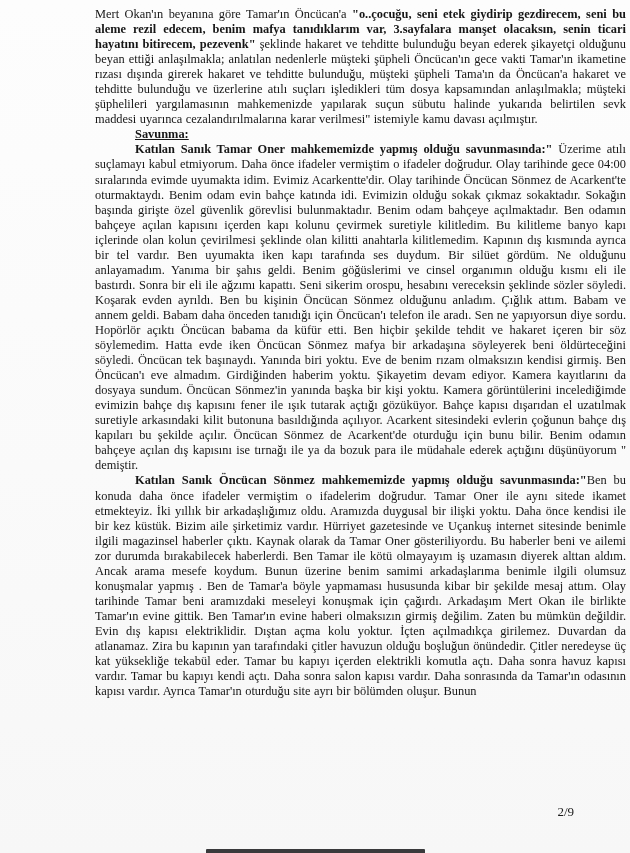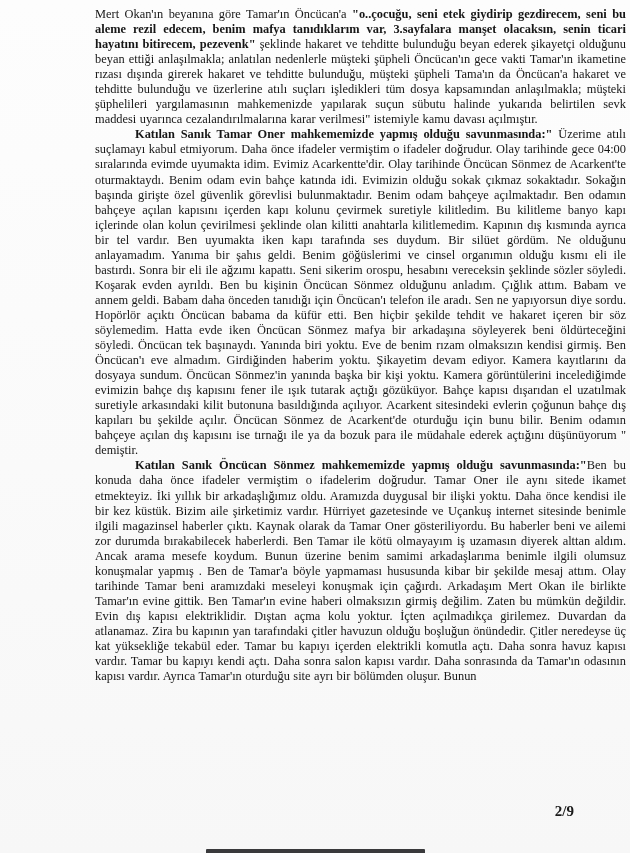--- a/index.html
+++ b/index.html
@@ -37,38 +37,38 @@
     font-weight: bold;
   }
   .seg-u {
     text-decoration: underline;
   }
   .page-number {
     position: absolute;
     top: 804px;
     right: 56px;
     color: #1a1a1a;
-    font-size: 15px;
+    font-size: 13px;
     line-height: 15px;
-    font-weight: bold;
   }
   .scan-bar {
     position: absolute;
     left: 206px;
     top: 849px;
     width: 219px;
     height: 4px;
     background: #3a3a3c;
     border-radius: 1px 1px 0 0;
   }
 </style>
 </head>
 <body>
 
 <div class="page-text">
     <p class="para"><span class="">Mert Okan'ın beyanına göre Tamar'ın Öncücan'a </span><span class="seg-b ">"o..çocuğu, seni etek giydirip gezdirecem, seni bu aleme rezil edecem, benim mafya tanıdıklarım var, 3.sayfalara manşet olacaksın, senin ticari hayatını bitirecem, pezevenk"</span><span class=""> şeklinde hakaret ve tehditte bulunduğu beyan ederek şikayetçi olduğunu beyan ettiği anlaşılmakla; anlatılan nedenlerle müşteki şüpheli Öncücan'ın gece vakti Tamar'ın ikametine rızası dışında girerek hakaret ve tehditte bulunduğu, müşteki şüpheli Tama'ın da Öncücan'a hakaret ve tehditte bulunduğu ve üzerlerine atılı suçları işledikleri tüm dosya kapsamından anlaşılmakla; müşteki şüphelileri yargılamasının mahkemenizde yapılarak suçun sübutu halinde yukarıda belirtilen sevk maddesi uyarınca cezalandırılmalarına karar verilmesi" istemiyle kamu davası  açılmıştır.</span></p>
+    <p class="para indent"><span class="seg-b seg-u">Savunma:</span></p>
     <p class="para indent"><span class="seg-b ">Katılan Sanık Tamar Oner mahkememizde yapmış olduğu savunmasında:"</span><span class=""> Üzerime atılı suçlamayı kabul etmiyorum. Daha önce ifadeler vermiştim o ifadeler doğrudur. Olay tarihinde gece 04:00 sıralarında evimde uyumakta idim. Evimiz Acarkentte'dir. Olay tarihinde Öncücan Sönmez de Acarkent'te oturmaktaydı. Benim odam evin bahçe katında idi. Evimizin olduğu sokak çıkmaz sokaktadır. Sokağın başında girişte özel güvenlik görevlisi bulunmaktadır. Benim odam bahçeye açılmaktadır. Ben odamın bahçeye açılan kapısını içerden kapı kolunu çevirmek suretiyle kilitledim. Bu kilitleme banyo kapı içlerinde olan kolun çevirilmesi şeklinde olan kilitti anahtarla kilitlemedim. Kapının dış kısmında ayrıca bir tel vardır. Ben uyumakta iken kapı tarafında ses duydum. Bir silüet gördüm. Ne olduğunu anlayamadım. Yanıma bir şahıs geldi. Benim göğüslerimi ve cinsel organımın olduğu kısmı eli ile bastırdı. Sonra bir eli ile ağzımı kapattı. Seni sikerim orospu, hesabını vereceksin şeklinde sözler söyledi. Koşarak evden ayrıldı. Ben bu kişinin Öncücan Sönmez olduğunu anladım. Çığlık attım. Babam ve annem geldi. Babam daha önceden tanıdığı için Öncücan'ı telefon ile aradı. Sen ne yapıyorsun diye sordu. Hopörlör açıktı Öncücan babama da küfür etti. Ben hiçbir şekilde tehdit ve hakaret içeren bir söz söylemedim. Hatta evde iken Öncücan Sönmez mafya bir arkadaşına söyleyerek beni öldürteceğini söyledi. Öncücan tek başınaydı. Yanında biri yoktu. Eve de benim rızam olmaksızın kendisi girmiş. Ben Öncücan'ı eve almadım. Girdiğinden haberim yoktu. Şikayetim devam ediyor. Kamera kayıtlarını da dosyaya sundum. Öncücan Sönmez'in yanında başka bir kişi yoktu. Kamera görüntülerini incelediğimde evimizin bahçe dış kapısını fener ile ışık tutarak açtığı gözüküyor. Bahçe kapısı dışarıdan  el uzatılmak suretiyle arkasındaki kilit butonuna basıldığında açılıyor. Acarkent sitesindeki evlerin çoğunun bahçe dış kapıları bu şekilde açılır. Öncücan Sönmez de Acarkent'de oturduğu  için bunu bilir. Benim odamın bahçeye açılan dış kapısını ise tırnağı  ile ya da bozuk para ile müdahale ederek açtığını düşünüyorum " demiştir.</span></p>
     <p class="para indent"><span class="seg-b ">Katılan Sanık Öncücan Sönmez mahkememizde yapmış olduğu savunmasında:"</span><span class="">Ben bu konuda daha önce ifadeler vermiştim o ifadelerim doğrudur. Tamar Oner ile aynı sitede ikamet etmekteyiz. İki yıllık bir arkadaşlığımız oldu. Aramızda duygusal bir ilişki yoktu. Daha önce kendisi ile bir kez küstük. Bizim aile şirketimiz vardır. Hürriyet gazetesinde  ve Uçankuş internet sitesinde benimle ilgili magazinsel haberler çıktı. Kaynak olarak da Tamar Oner gösteriliyordu. Bu haberler beni ve ailemi zor durumda bırakabilecek haberlerdi. Ben Tamar ile kötü olmayayım iş uzamasın diyerek alttan aldım. Ancak arama mesefe koydum. Bunun üzerine benim samimi arkadaşlarıma benimle ilgili olumsuz konuşmalar yapmış . Ben de Tamar'a böyle yapmaması hususunda kibar bir şekilde mesaj attım. Olay tarihinde Tamar beni aramızdaki meseleyi konuşmak için çağırdı. Arkadaşım Mert Okan ile birlikte Tamar'ın evine gittik. Ben Tamar'ın evine haberi olmaksızın girmiş değilim. Zaten bu mümkün değildir. Evin dış kapısı elektriklidir. Dıştan açma kolu yoktur. İçten açılmadıkça girilemez. Duvardan da atlanamaz. Zira bu kapının yan tarafındaki çitler havuzun olduğu boşluğun önündedir. Çitler neredeyse üç kat yüksekliğe tekabül eder. Tamar bu kapıyı içerden elektrikli komutla açtı. Daha sonra havuz kapısı vardır. Tamar bu kapıyı kendi açtı. Daha sonra salon kapısı vardır. Daha sonrasında da Tamar'ın odasının kapısı vardır. Ayrıca Tamar'ın oturduğu site ayrı bir bölümden oluşur. Bunun</span></p>
   </div>
 
 <div class="page-number">2/9</div>
 
 <div class="scan-bar"></div>
 
 </body></html>

